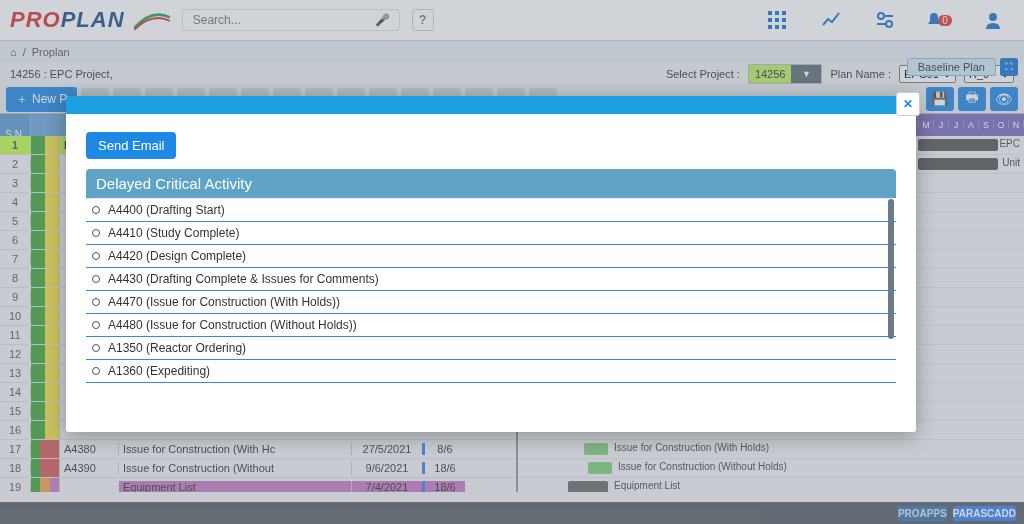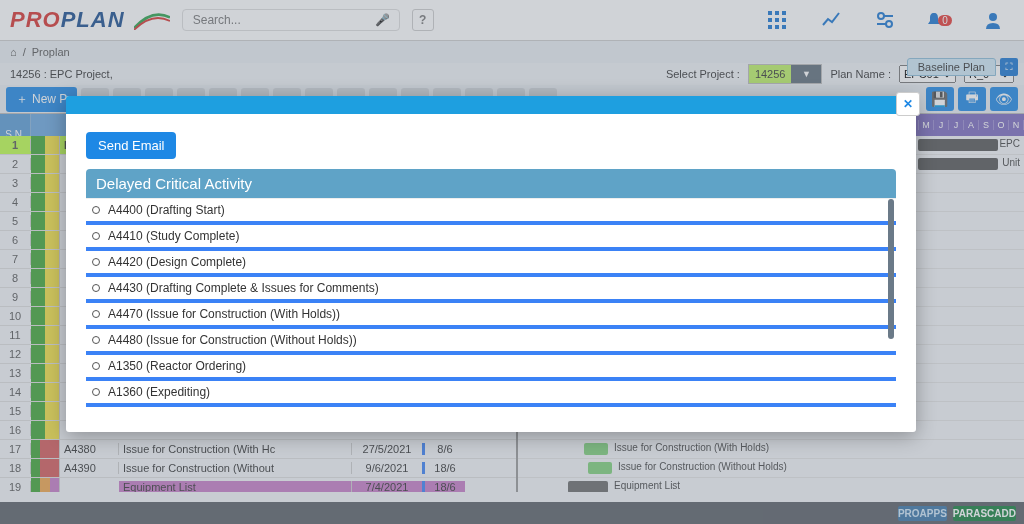--- a/index.html
+++ b/index.html
@@ -66,27 +66,27 @@
   
   .dim{position:absolute;inset:0;background:rgba(120,130,140,0.35);}
   .modal{position:absolute;left:66px;top:96px;width:850px;height:336px;background:#fff;border-radius:3px;box-shadow:0 4px 20px rgba(0,0,0,0.3);display:flex;flex-direction:column;}
   .modal-top{height:18px;background:#1e9fe0;border-radius:3px 3px 0 0;position:relative;}
   .modal-close{position:absolute;right:-4px;top:-4px;width:22px;height:22px;background:#fff;border:1px solid #ccc;border-radius:3px;color:#1e88e5;display:flex;align-items:center;justify-content:center;font-weight:bold;cursor:pointer;}
   .modal-body{flex:1;padding:18px 20px;overflow:hidden;}
   .sendbtn{background:#1e88e5;color:#fff;border:none;padding:6px 12px;border-radius:4px;font-size:13px;}
   .sect-title{background:#5fa3c7;color:#fff;font-size:15px;padding:6px 10px;border-radius:4px 4px 0 0;margin-top:10px;}
   .item-list{border-top:1px solid #eee;max-height:210px;overflow-y:auto;position:relative;}
   .item-list .scrollthumb{position:absolute;right:2px;top:0;width:6px;height:140px;background:#6b7a88;border-radius:3px;}
-  .item{display:flex;align-items:center;gap:8px;padding:4px 6px;border-bottom:4px solid #3b82f6;font-size:12px;}
+  .item{display:flex;align-items:center;gap:8px;padding:4px 6px;border-bottom:1px solid #3b82f6;font-size:12px;}
   .bullet{width:6px;height:6px;border:1px solid #555;border-radius:50%;flex-shrink:0;}
   
   .footer{position:absolute;bottom:0;left:0;right:0;height:22px;background:#5a5f66;display:flex;align-items:center;justify-content:flex-end;padding:0 8px;gap:6px;}
   .footer .tag{font-size:10px;font-weight:bold;padding:2px 0;border-radius:2px;}
   .tag.a{background:#3a76a8;color:#cfe6f7;}
-  .tag.b{background:#15803d;color:#fff;}
+  .tag.b{background:#3b82f6;color:#fff;}
 </style>
 </head>
 <body>
 
 <div class="app">
 
   <div class="hdr">
     <div class="logo">
       <span class="p1">PRO</span><span class="p2">PLAN</span>
       <svg class="logo-swoosh" viewBox="0 0 40 20">

